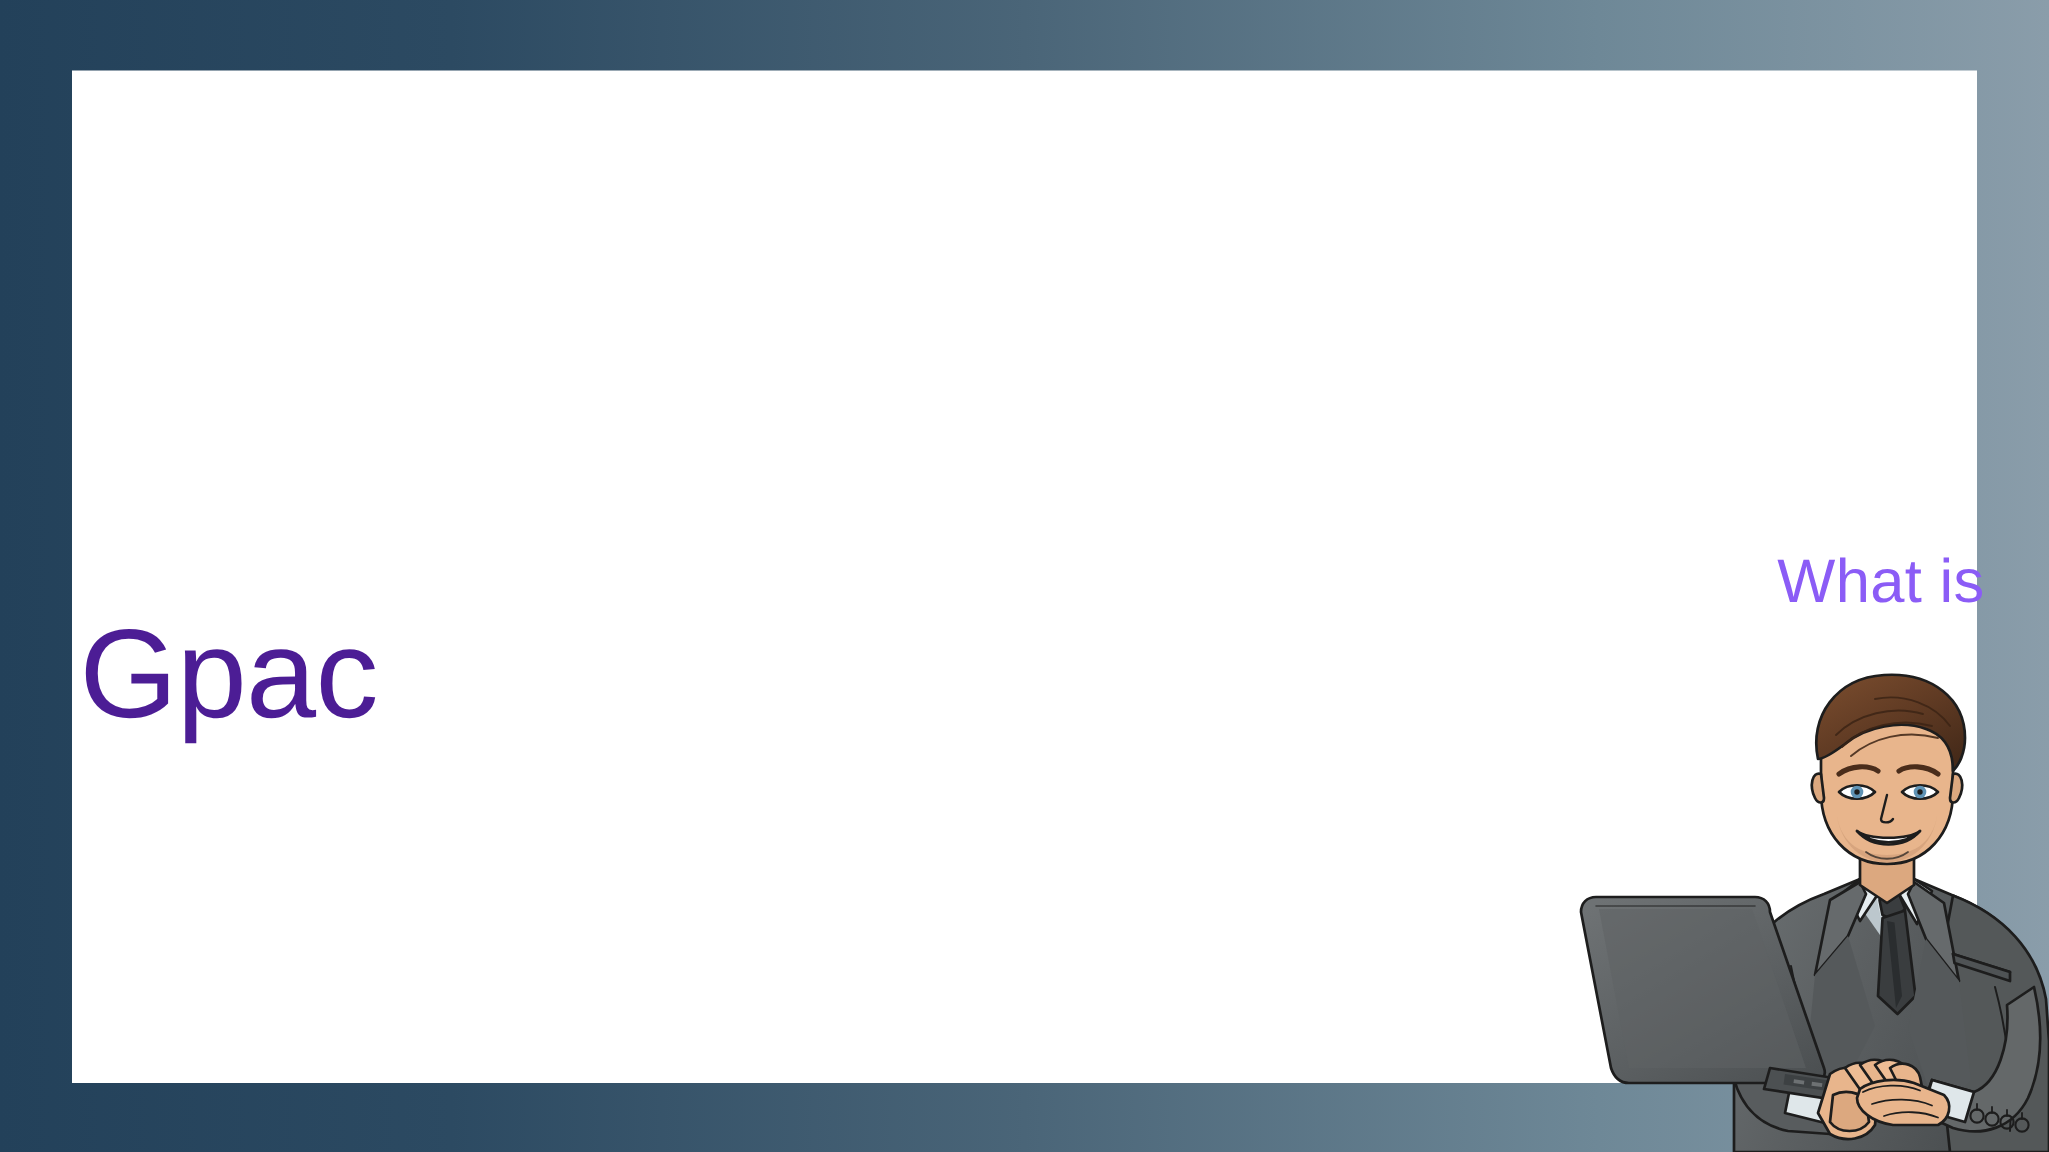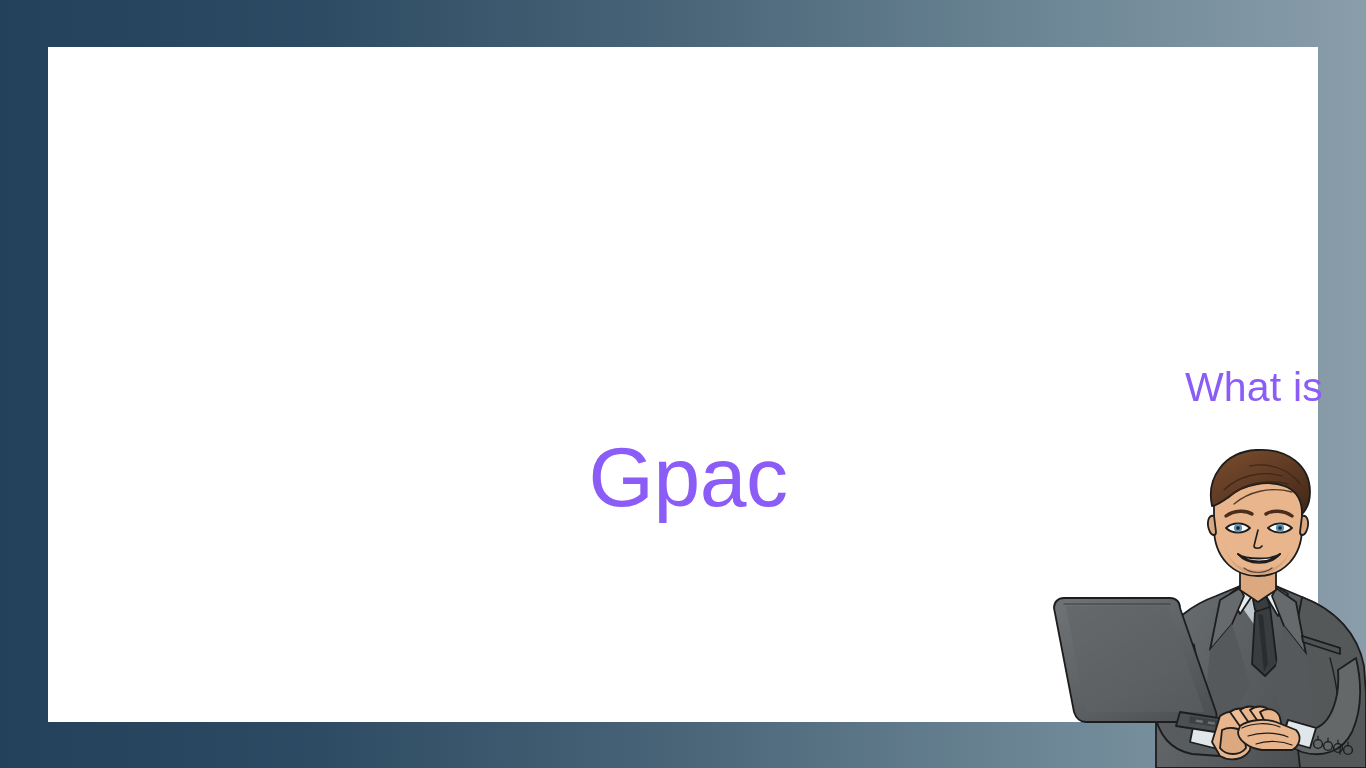--- a/index.html
+++ b/index.html
@@ -52,28 +52,28 @@
     line-height: 1;
     color: #8b5cf6;
     letter-spacing: 0.2px;
     
     transform: translateX(5px);
   }
 
   #title-line-2 {
     position: absolute;
     left: 0;
-    top: 388px;
+    top: 360px;
     width: 1270px;
-    text-align: center;
+    text-align: left;
     font-family: "Liberation Sans", sans-serif;
     font-size: 84px;
     font-weight: 400;
     line-height: 1;
-    color: #8b5cf6;
+    color: #4c1d95;
     letter-spacing: -0.5px;
     transform: translateX(5px);
   }
 
   
   #presenter-illustration {
     position: absolute;
     left: 1044px;
     top: 444px;
     width: 322px;

